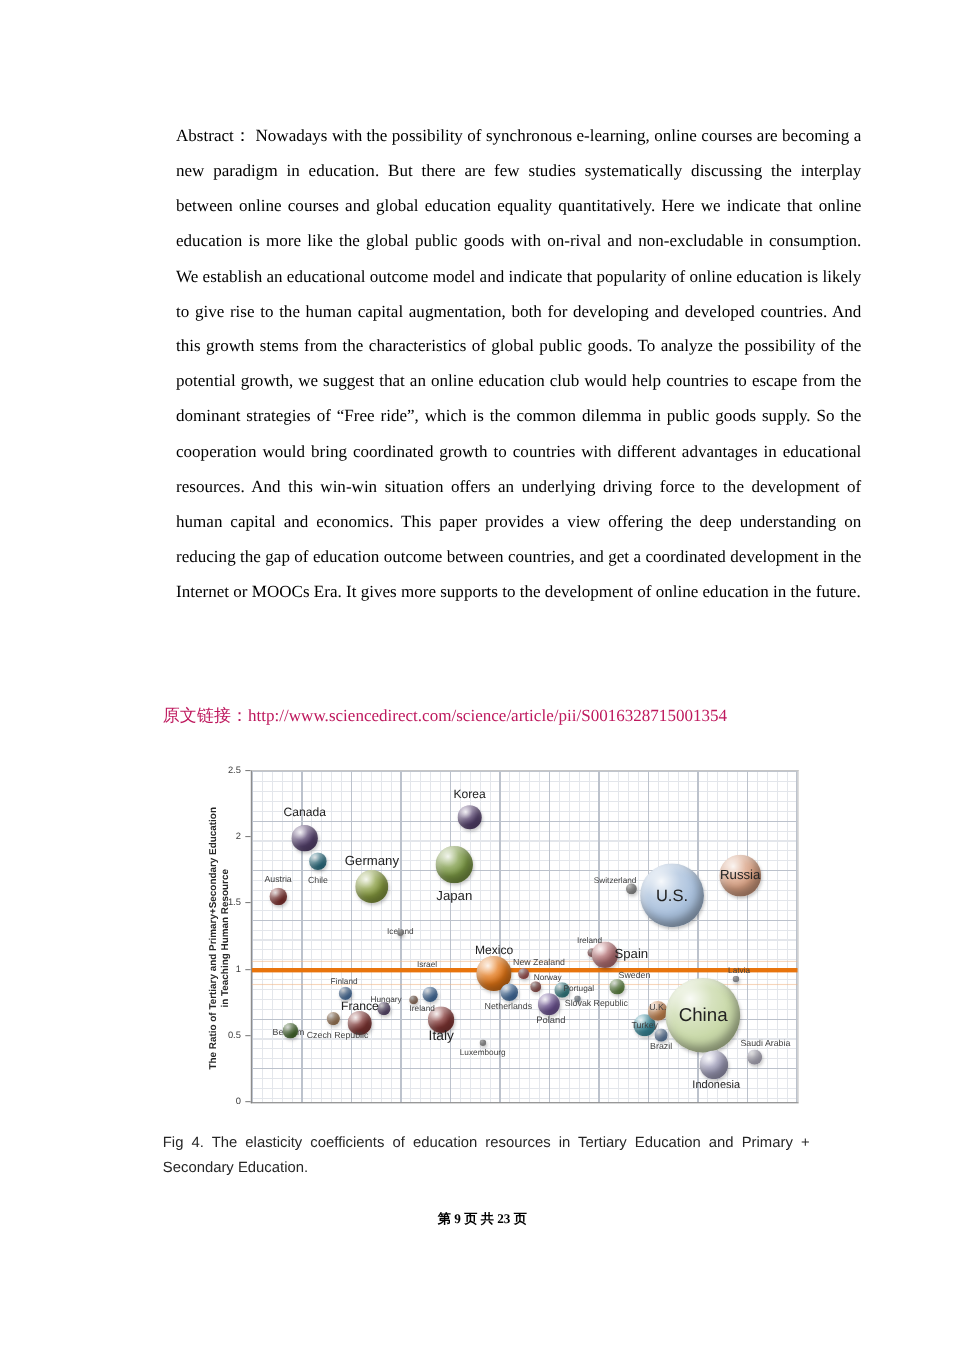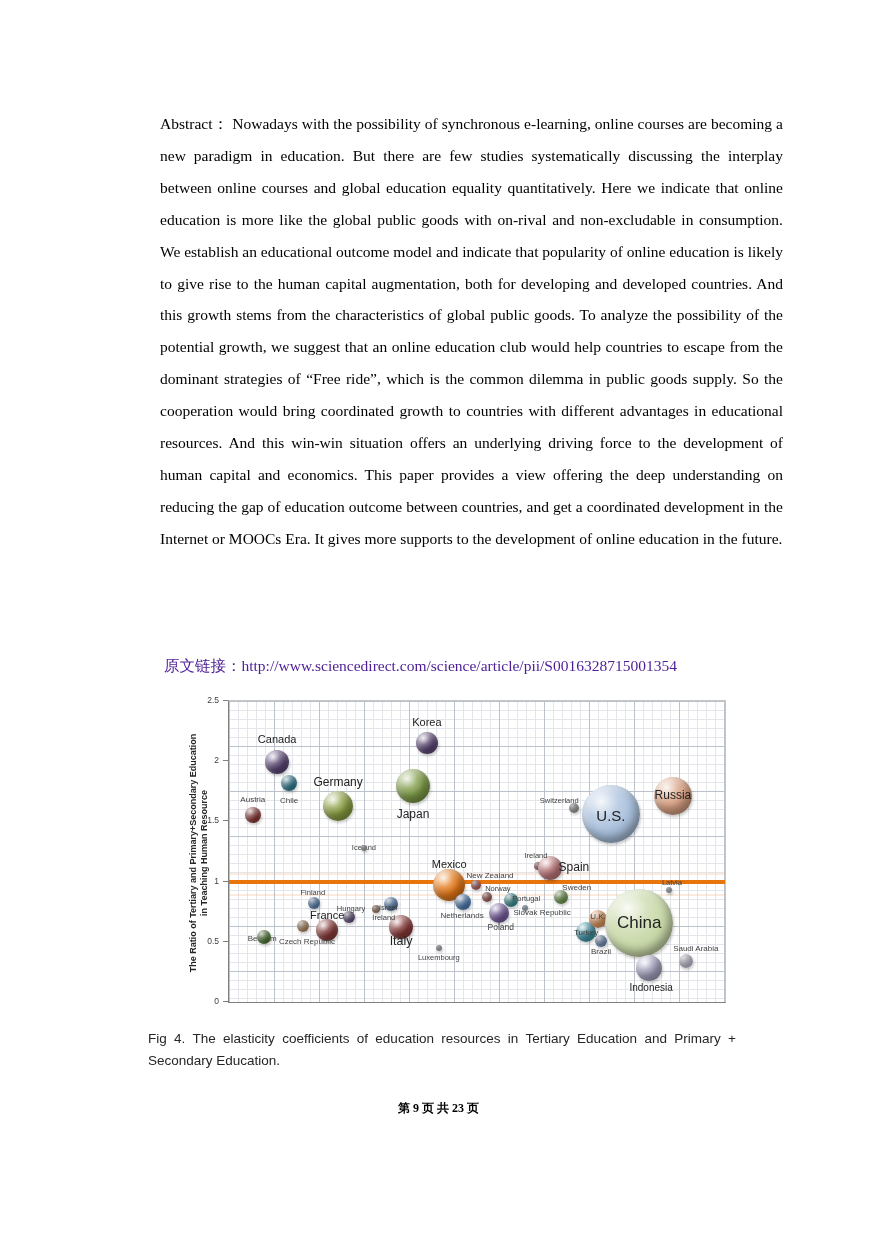--- a/index.html
+++ b/index.html
@@ -1,21 +1,21 @@
 <!DOCTYPE html>
 <html><head>
 <meta charset="utf-8">
 <style>
   html,body{margin:0;padding:0;background:#ffffff;}
   .page{position:relative;width:877px;height:1240px;background:#ffffff;overflow:hidden;
         font-family:"Liberation Serif",serif;color:#000;}
   .abstract{position:absolute;left:148px;top:96px;width:623px;margin:12px;
             font-size:15.5px;line-height:31.9px;text-align:justify;color:#000;}
-  .source-line{position:absolute;left:148px;top:640px;width:640px;margin:16px;
-               font-size:15.5px;color:#4c1d95;white-space:nowrap;}
+  .source-line{position:absolute;left:148px;top:640px;width:640px;margin:0;
+               font-size:15.5px;color:#be185d;white-space:nowrap;}
   .source-line .url{font-family:"Liberation Serif",serif;}
   .chart{position:absolute;left:182px;top:692px;width:546px;height:316px;margin:0;}
   .y-axis-label{position:absolute;left:-138px;top:150px;width:310px;height:22px;
                 transform:rotate(-90deg);text-align:center;
                 font-family:"Liberation Sans",sans-serif;font-weight:bold;font-size:9px;
                 line-height:11px;color:#262626;}
   .ticks{position:absolute;left:0;top:8px;width:46px;height:301px;}
   .ytick{position:absolute;right:9px;transform:translateY(-50%);
          font-family:"Liberation Sans",sans-serif;font-size:8.5px;color:#404040;}
   .ytickmark{position:absolute;right:0;width:5px;height:1px;background:#808080;}
@@ -134,21 +134,21 @@
         <div class="bubble-label" style="left: 77.904px; top: 240.148px; font-size: 8px;">Czech Republic</div>
         <div class="bubble" style="left: 87.208px; top: 217.76px; width: 22px; height: 22px; background: radial-gradient(circle at 33% 28%, rgba(255, 255, 255, 0.9), rgba(255, 255, 255, 0.25) 30%, rgba(255, 255, 255, 0) 55%), rgb(142, 59, 57);"></div>
         <div class="bubble-label" style="left: 98.208px; top: 213.76px; font-size: 11px; color: rgb(34, 34, 34);">France</div>
         <div class="bubble" style="left: 78.816px; top: 196.272px; width: 12px; height: 12px; background: radial-gradient(circle at 33% 28%, rgba(255, 255, 255, 0.9), rgba(255, 255, 255, 0.25) 30%, rgba(255, 255, 255, 0) 55%), rgb(78, 129, 189);"></div>
         <div class="bubble-label" style="left: 83.816px; top: 191.272px; font-size: 7.5px;">Finland</div>
         <div class="bubble" style="left: 114.032px; top: 209.516px; width: 12px; height: 12px; background: radial-gradient(circle at 33% 28%, rgba(255, 255, 255, 0.9), rgba(255, 255, 255, 0.25) 30%, rgba(255, 255, 255, 0) 55%), rgb(95, 73, 122);"></div>
         <div class="bubble-label" style="left: 122.032px; top: 206.516px; font-size: 7.5px;">Hungary</div>
         <div class="bubble" style="left: 142.816px; top: 204.292px; width: 8px; height: 8px; background: radial-gradient(circle at 33% 28%, rgba(255, 255, 255, 0.9), rgba(255, 255, 255, 0.25) 30%, rgba(255, 255, 255, 0) 55%), rgb(156, 107, 79);"></div>
         <div class="bubble-label" style="left: 154.816px; top: 216.292px; font-size: 7.5px;">Ireland</div>
         <div class="bubble" style="left: 155.192px; top: 196.476px; width: 14px; height: 14px; background: radial-gradient(circle at 33% 28%, rgba(255, 255, 255, 0.9), rgba(255, 255, 255, 0.25) 30%, rgba(255, 255, 255, 0) 55%), rgb(78, 129, 189);"></div>
-        <div class="bubble-label" style="left: 159.192px; top: 206px; font-size: 7.5px;">Israel</div>
+        <div class="bubble-label" style="left: 159.192px; top: 176px; font-size: 7.5px;">Israel</div>
         <div class="bubble" style="left: 160.112px; top: 214.352px; width: 24px; height: 24px; background: radial-gradient(circle at 33% 28%, rgba(255, 255, 255, 0.9), rgba(255, 255, 255, 0.25) 30%, rgba(255, 255, 255, 0) 55%), rgb(142, 59, 57);"></div>
         <div class="bubble-label" style="left: 172.112px; top: 240.352px; font-size: 12.5px; color: rgb(34, 34, 34);">Italy</div>
         <div class="bubble" style="left: 206.808px; top: 243.82px; width: 6px; height: 6px; background: radial-gradient(circle at 33% 28%, rgba(255, 255, 255, 0.9), rgba(255, 255, 255, 0.25) 30%, rgba(255, 255, 255, 0) 55%), rgb(154, 154, 154);"></div>
         <div class="bubble-label" style="left: 209.808px; top: 255.82px; font-size: 7.5px;">Luxembourg</div>
       </div>
   </figure>
 
   <p class="caption">Fig 4. The elasticity coefficients of education resources in Tertiary Education and Primary + Secondary Education.</p>
 
   <p class="footer">第 9 页  共 23 页</p>

